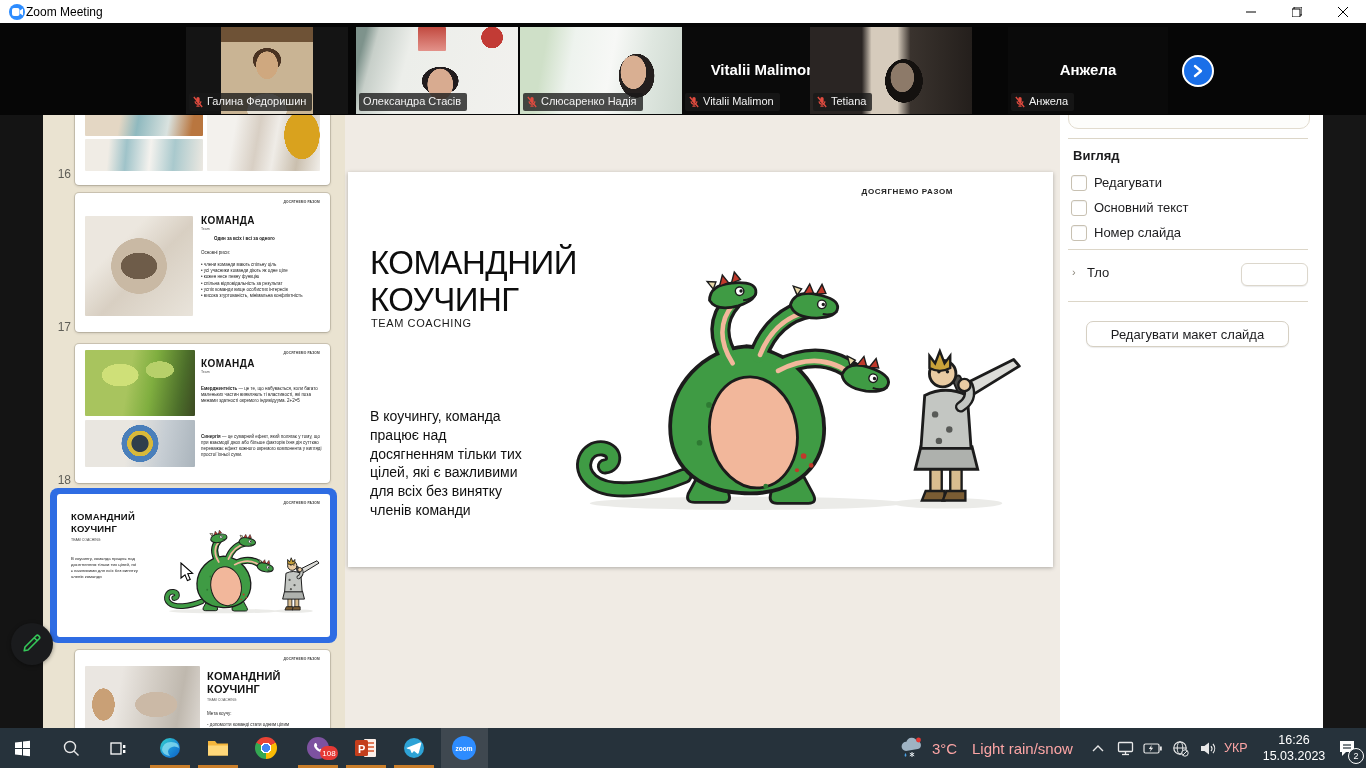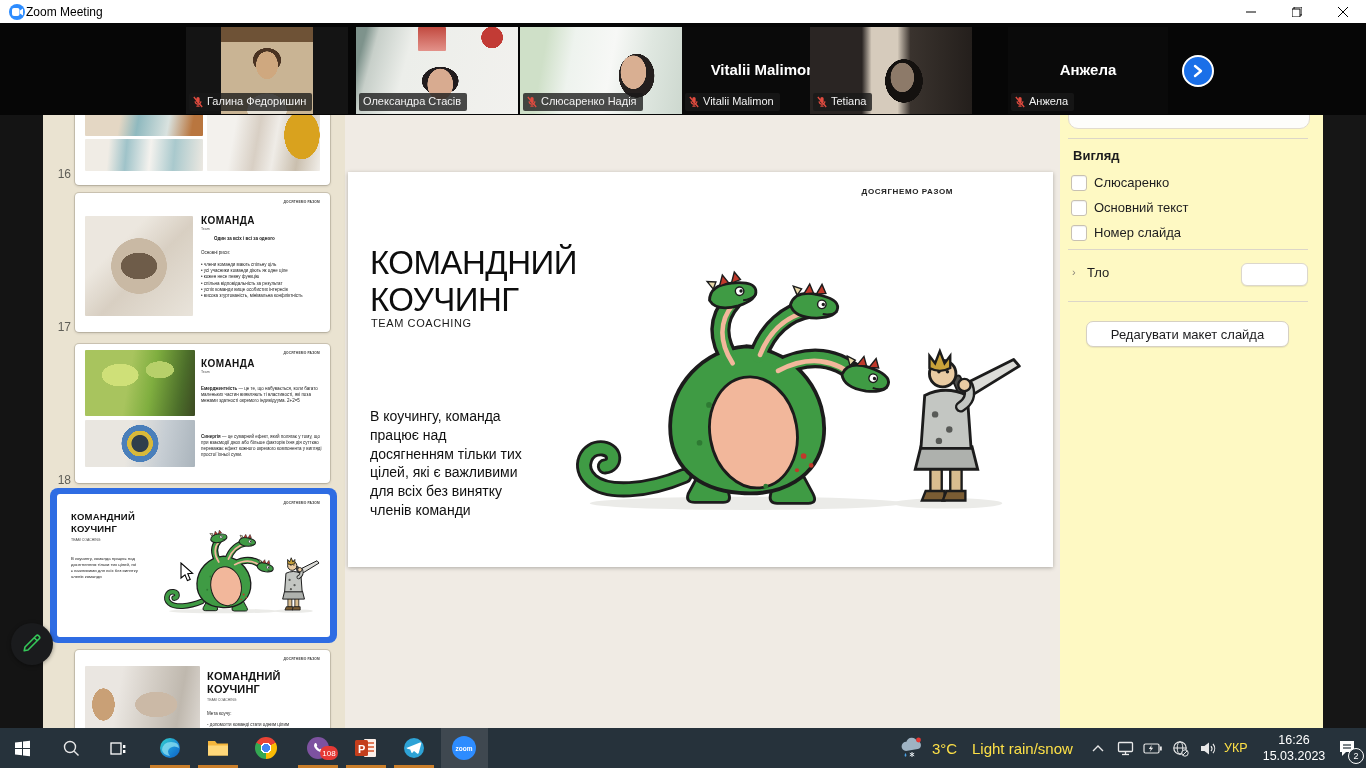--- a/index.html
+++ b/index.html
@@ -21,21 +21,21 @@
     font-size:11px;line-height:15px;padding:1px 6px 2px 4px;display:flex;align-items:center;gap:4px;border-radius:2px;white-space:nowrap;}
   .bigname{position:absolute;left:0;width:100%;top:34px;text-align:center;color:#fff;font-weight:bold;font-size:15px;}
   .nextbtn{position:absolute;left:1182px;top:32px;width:32px;height:32px;border-radius:50%;
     background:#1a6fe8;border:2.5px solid #fff;padding:0;display:flex;align-items:center;justify-content:center;}
   
   .main{position:absolute;top:115px;left:0;width:1366px;height:613px;overflow:hidden;background:#f0ebe4;}
   .black-l{position:absolute;left:0;top:0;width:43px;height:613px;background:#141414;}
   .black-r{position:absolute;left:1323px;top:0;width:43px;height:613px;background:#161616;}
   .thumbs{position:absolute;left:43px;top:0;width:302px;height:613px;background:#eae3d1;overflow:hidden;}
   .canvas{position:absolute;left:345px;top:0;width:715px;height:613px;background:#f0ebe4;}
-  .inspector{position:absolute;left:1060px;top:0;width:263px;height:613px;background:#fef9c3;overflow:hidden;}
+  .inspector{position:absolute;left:1060px;top:0;width:263px;height:613px;background:#ffffff;overflow:hidden;}
   .card{position:absolute;left:32px;width:255px;background:#fff;border-radius:4px;
     box-shadow:0 0 0 1px rgba(120,110,90,.25),0 1px 3px rgba(0,0,0,.18);overflow:hidden;}
   .snum{position:absolute;left:2px;width:26px;text-align:right;font-size:12px;color:#5f5e57;}
   .sc5{transform:scale(.5);transform-origin:0 0;width:200%;}
   .brand5{position:absolute;transform:scale(.5);transform-origin:100% 0;font-size:6.5px;font-weight:bold;color:#3a3a3a;letter-spacing:.4px;white-space:nowrap;}
   .ph{position:absolute;border-radius:1px;}
   .bullets div::before{content:"• ";}
   .dash div::before{content:"- ";}
   
   .slide{position:absolute;left:3px;top:57px;width:705px;height:395px;background:#fff;box-shadow:0 1px 4px rgba(0,0,0,.28);}
@@ -49,21 +49,21 @@
   .cblabel{position:absolute;left:34px;font-size:13px;color:#1c1c1e;}
   .ibtn{position:absolute;background:#fff;border:1px solid #d6d0c3;border-radius:7px;font-size:13px;color:#1c1c1e;
     font-family:"Liberation Sans",sans-serif;box-shadow:0 1px 1px rgba(0,0,0,.08);}
   
   .annotate{position:absolute;left:11px;top:508px;width:42px;height:42px;border-radius:50%;background:#1a1b1d;border:none;display:flex;align-items:center;justify-content:center;box-shadow:0 1px 4px rgba(0,0,0,.4);}
   
   .taskbar{position:absolute;left:0;top:728px;width:1366px;height:40px;background:#26323b;}
   .tkicon{position:absolute;top:8px;width:24px;height:24px;display:flex;align-items:center;justify-content:center;}
   .runline{position:absolute;bottom:0;height:3px;width:40px;background:#c97e2a;}
   .zoomhl{position:absolute;left:441px;top:0;width:47px;height:40px;background:#3f4850;}
-  .traytxt{color:#fde047;font-size:12px;position:absolute;}
+  .traytxt{color:#fca5a5;font-size:12px;position:absolute;}
   .badge{position:absolute;border-radius:50%;background:#e53935;color:#fff;font-size:8px;display:flex;align-items:center;justify-content:center;}
 </style>
 </head>
 <body>
 
 <svg width="0" height="0" style="position:absolute">
   <defs>
     <linearGradient id="edgeg" x1="0" y1="0" x2="1" y2="1">
       <stop offset="0" stop-color="#35d4c7"></stop>
         <stop offset=".55" stop-color="#1b8fd8"></stop>
@@ -357,21 +357,21 @@
           </svg>
       </div>
     </div>
 
     <aside class="inspector">
       <div class="abs" style="left:8px;top:-10px;width:240px;height:22px;background:#fdfdfb;border:1px solid #e2dccf;border-radius:10px"></div>
       <div class="divider" style="top:23px"></div>
       <div class="abs" style="left:13px;top:33px;font-size:13px;font-weight:bold;color:#1c1c1e">Вигляд</div>
 
       <div class="cbox" style="top:60px"></div>
-      <div class="cblabel" style="top:60px">Слюсаренко</div>
+      <div class="cblabel" style="top:60px">Редагувати</div>
       <div class="cbox" style="top:85px"></div>
       <div class="cblabel" style="top:85px">Основний текст</div>
       <div class="cbox" style="top:110px"></div>
       <div class="cblabel" style="top:110px">Номер слайда</div>
 
       <div class="divider" style="top:134px"></div>
       <div class="abs" style="left:12px;top:151px;font-size:11px;color:#8a857a">›</div>
       <div class="abs" style="left:27px;top:150px;font-size:13px;color:#1c1c1e">Тло</div>
       <div class="abs" style="left:181px;top:148px;width:65px;height:21px;background:#fff;border:1px solid #dcd7cc;border-radius:6px;box-shadow:0 1px 1px rgba(0,0,0,.08)"></div>
       <div class="divider" style="top:186px"></div>

